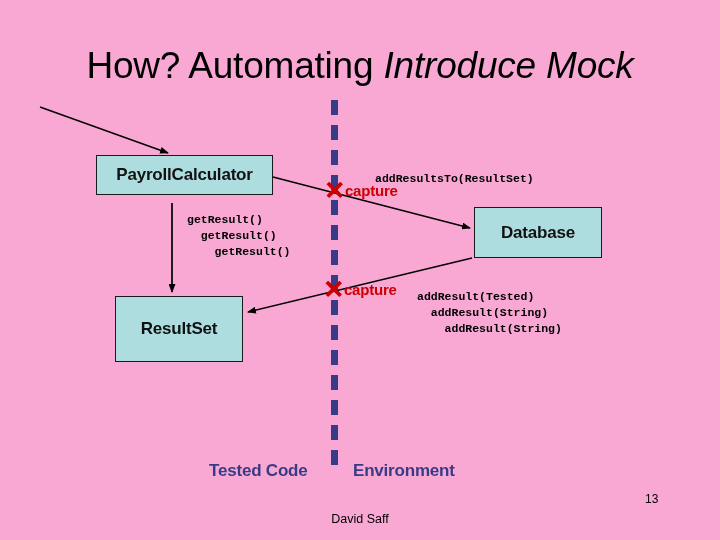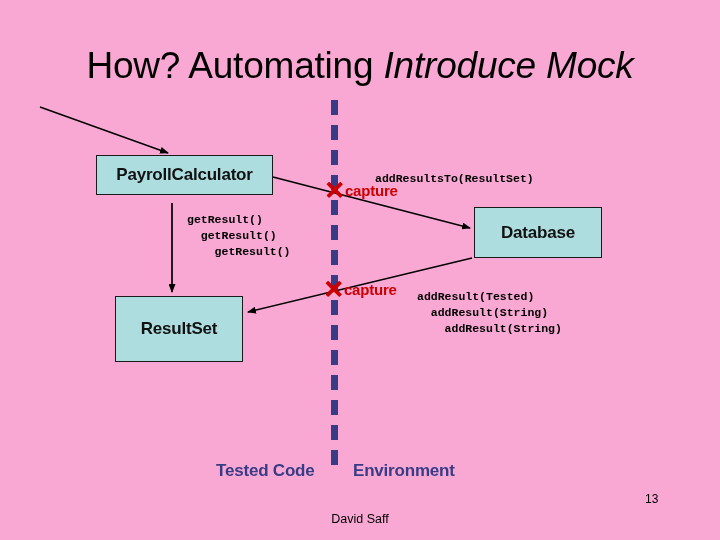--- a/index.html
+++ b/index.html
@@ -113,21 +113,21 @@
   
   .region-label {
     position: absolute;
     font-family: "Liberation Sans", sans-serif;
     font-weight: bold;
     font-size: 17px;
     color: #383b86;
     letter-spacing: -0.2px;
     white-space: nowrap;
   }
-  #label-tested-code { left: 209px; top: 461px; margin-left: 7px; }
+  #label-tested-code { left: 209px; top: 461px; }
   #label-environment { left: 353px; top: 461px; }
 
   
   #footer-author {
     position: absolute;
     left: 0;
     top: 512px;
     width: 720px;
     text-align: center;
     font-family: "Liberation Sans", sans-serif;

